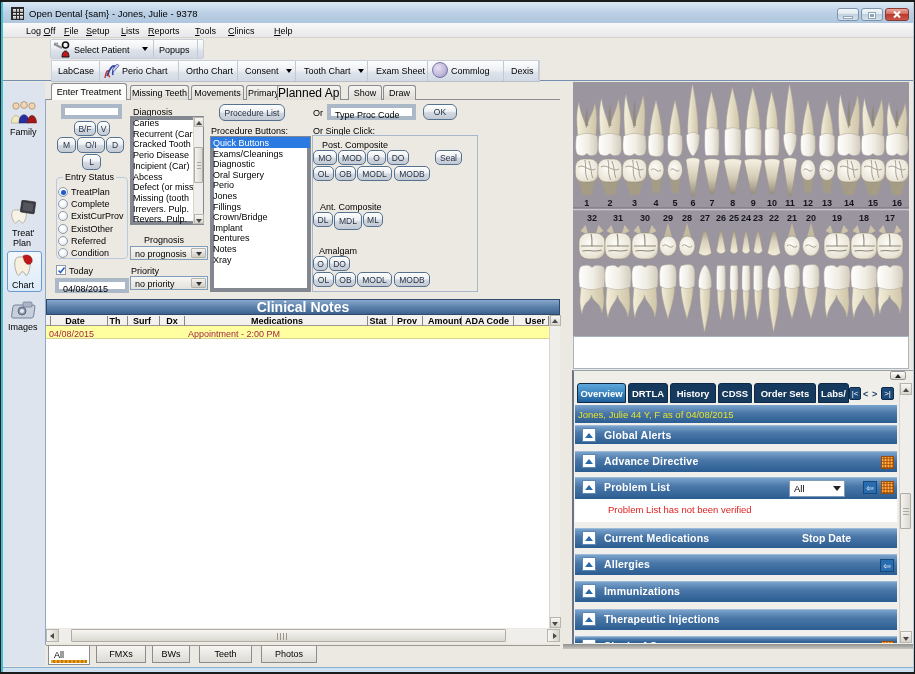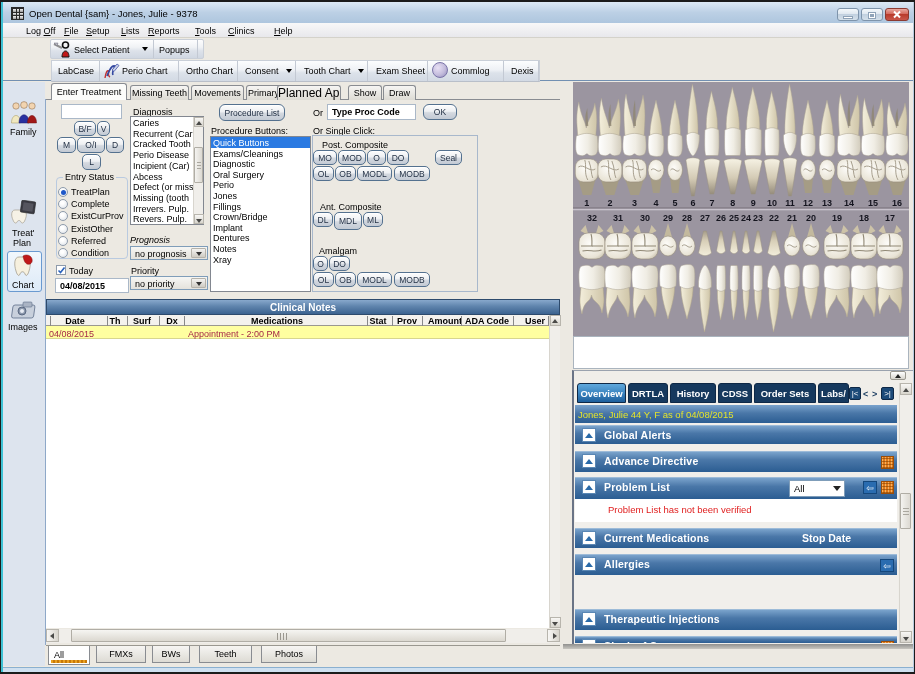--- a/index.html
+++ b/index.html
@@ -1,21 +1,21 @@
 <!DOCTYPE html>
 <html><head><meta charset="utf-8"><title>od</title><style>
 *{margin:0;padding:0;box-sizing:border-box;font-family:"Liberation Sans",sans-serif;}
 body{width:915px;height:674px;position:relative;overflow:hidden;background:#ece9e2;}
 .abs{position:absolute;}
 .sep{position:absolute;width:1px;background:#c3c9d3;}
 .pill{position:absolute;border:1px solid #54718f;border-radius:5px;background:linear-gradient(180deg,#fdfdfd 0%,#eef0f3 45%,#d4d9e0 55%,#c3cad4 100%);box-shadow:inset 0 1px 0 #fff;color:#243246;display:flex;align-items:center;justify-content:center;font-size:8.5px;white-space:nowrap;}
 .gbox{position:absolute;border:1px solid #b9cae0;border-radius:4px;}
 .radio{position:absolute;width:10px;height:10px;border-radius:50%;border:1px solid #8e9bab;background:radial-gradient(circle at 40% 35%,#fff 20%,#e8ecf0 70%,#cdd4dc 100%);}
 .lbl{position:absolute;font-size:9px;color:#000;white-space:nowrap;}
-.sunken{position:absolute;background:#fff;border:1px solid #d946ef;font-weight:bold;}
+.sunken{position:absolute;background:#fff;border:4px solid #d946ef;}
 .combo{position:absolute;border:1px solid #7f9db9;background:linear-gradient(180deg,#f6f6f4,#e4e2dc);font-size:9px;color:#000;}
 .secbar{position:absolute;left:2px;width:322px;overflow:hidden;background:linear-gradient(180deg,#7aa3cc 0%,#4a77a8 40%,#2b5d92 100%);border-top:1px solid #9dbbd8;}
 .secbar .tri{position:absolute;left:7px;top:2px;width:14px;height:14px;background:#fff;border:1px solid #5a87b4;display:flex;align-items:center;justify-content:center;}
 .secbar .txt{position:absolute;left:29px;top:3px;font-size:10.5px;font-weight:bold;color:#fff;letter-spacing:0.2px;}
 .orangeic{position:absolute;width:13px;height:13px;background:#e07818;border:1px solid #9a4d08;background-image:repeating-linear-gradient(0deg,rgba(120,60,0,.55) 0 1px,transparent 1px 3px),repeating-linear-gradient(90deg,rgba(255,200,120,.7) 0 1px,transparent 1px 3px);}
 </style></head><body>
 <div class="abs" style="left:0;top:0;width:915px;height:674px;background:#b6cade;"></div>
 <div class="abs" style="left:0;top:0;width:915px;height:2px;background:#1b1b1b;"></div>
 <div class="abs" style="left:0;top:672px;width:915px;height:2px;background:#1b1b1b;"></div>
 <div class="abs" style="left:0;top:0;width:1px;height:674px;background:#1b1b1b;"></div>
@@ -178,21 +178,21 @@
     <div class="abs" style="left:0;top:0;width:10px;height:10px;background:linear-gradient(180deg,#f8f7f5,#d8d5cd);border:1px solid #b8b5ad;">
       <div style="position:absolute;left:1px;top:3px;width:0;height:0;border-left:3px solid transparent;border-right:3px solid transparent;border-bottom:4px solid #4a4a48;"></div>
     </div>
     <div class="abs" style="left:0;bottom:0;width:10px;height:10px;background:linear-gradient(180deg,#f8f7f5,#d8d5cd);border:1px solid #b8b5ad;">
       <div style="position:absolute;left:1px;top:4px;width:0;height:0;border-left:3px solid transparent;border-right:3px solid transparent;border-top:4px solid #4a4a48;"></div>
     </div>
     <div class="abs" style="left:0;top:30px;width:9px;height:36px;background:linear-gradient(90deg,#f4f3f0,#dcd9d2);border:1px solid #b0ada5;border-radius:1px;">
       <div style="position:absolute;left:2px;top:14px;width:4px;height:8px;background:repeating-linear-gradient(180deg,#aaa79f 0 1px,transparent 1px 3px);"></div>
     </div>
   </div>
-<div class="lbl" style="left:130px;top:235px;font-style:italic;">Prognosis</div>
+<div class="lbl" style="left:144px;top:235px;">Prognosis</div>
 <div class="combo" style="left:130px;top:246px;width:78px;height:14px;padding:2px 0 0 4px;">no prognosis<div class="abs" style="right:1px;top:1px;width:15px;height:10px;background:linear-gradient(180deg,#f4f3f1,#cfccc4);border:1px solid #b5b2aa;border-radius:1px;"></div><div class="abs" style="right:5px;top:5px;width:0;height:0;border-left:3.5px solid transparent;border-right:3.5px solid transparent;border-top:4px solid #333;"></div></div>
 <div class="lbl" style="left:131px;top:266px;">Priority</div>
 <div class="combo" style="left:130px;top:276px;width:78px;height:14px;padding:2px 0 0 4px;">no priority<div class="abs" style="right:1px;top:1px;width:15px;height:10px;background:linear-gradient(180deg,#f4f3f1,#cfccc4);border:1px solid #b5b2aa;border-radius:1px;"></div><div class="abs" style="right:5px;top:5px;width:0;height:0;border-left:3.5px solid transparent;border-right:3.5px solid transparent;border-top:4px solid #333;"></div></div>
 <div class="pill" style="left:219px;top:104px;width:66px;height:17px;border-radius:6px;">Procedure List</div>
 <div class="lbl" style="left:313px;top:108px;">Or</div>
 <div class="sunken" style="left:327px;top:104px;width:89px;height:16px;font-size:9px;padding:2px 0 0 4px;border-color:#aab8c8;">Type Proc Code</div>
 <div class="pill" style="left:423px;top:104px;width:34px;height:16px;border-radius:6px;">OK</div>
 <div class="lbl" style="left:211px;top:126px;">Procedure Buttons:</div>
 <div class="sunken" style="left:210px;top:136px;width:101px;height:156px;border-color:#828790;"></div>
 <div class="abs" style="left:211px;top:137.0px;width:99px;height:11px;background:#2a7ae2;"></div>
@@ -224,21 +224,21 @@
 <div class="pill" style="left:313px;top:212px;width:20px;height:15px;">DL</div>
 <div class="pill" style="left:334px;top:212px;width:28px;height:18px;">MDL</div>
 <div class="pill" style="left:363px;top:212px;width:20px;height:15px;">ML</div>
 <div class="lbl" style="left:319px;top:246px;">Amalgam</div>
 <div class="pill" style="left:313px;top:256px;width:15px;height:15px;">O</div>
 <div class="pill" style="left:329px;top:256px;width:21px;height:15px;">DO</div>
 <div class="pill" style="left:313px;top:272px;width:21px;height:15px;">OL</div>
 <div class="pill" style="left:335px;top:272px;width:21px;height:15px;">OB</div>
 <div class="pill" style="left:357px;top:272px;width:35px;height:15px;">MODL</div>
 <div class="pill" style="left:394px;top:272px;width:36px;height:15px;">MODB</div>
-<div class="abs" style="left:46px;top:299px;width:514px;height:16px;background:linear-gradient(180deg,#88a8cc 0%,#5f84ad 45%,#3c6390 100%);border:1px solid #2d4a6c;color:#fff;font-weight:bold;font-size:10px;text-align:center;line-height:15px;">Clinical Notes</div>
+<div class="abs" style="left:46px;top:299px;width:514px;height:16px;background:linear-gradient(180deg,#88a8cc 0%,#5f84ad 45%,#3c6390 100%);border:1px solid #2d4a6c;color:#fff;font-weight:bold;font-size:14px;text-align:center;line-height:15px;">Clinical Notes</div>
 <div class="abs" style="left:46px;top:315px;width:514px;height:11px;background:#f4f2ee;border-bottom:1px solid #9a9890;"></div>
 <div class="lbl" style="left:75px;top:316px;font-weight:bold;transform:translateX(-50%);">Date</div>
 <div class="lbl" style="left:115px;top:316px;font-weight:bold;transform:translateX(-50%);">Th</div>
 <div class="lbl" style="left:142px;top:316px;font-weight:bold;transform:translateX(-50%);">Surf</div>
 <div class="lbl" style="left:172px;top:316px;font-weight:bold;transform:translateX(-50%);">Dx</div>
 <div class="lbl" style="left:277px;top:316px;font-weight:bold;transform:translateX(-50%);">Medications</div>
 <div class="lbl" style="left:378px;top:316px;font-weight:bold;transform:translateX(-50%);">Stat</div>
 <div class="lbl" style="left:407px;top:316px;font-weight:bold;transform:translateX(-50%);">Prov</div>
 <div class="lbl" style="left:445px;top:316px;font-weight:bold;transform:translateX(-50%);">Amount</div>
 <div class="lbl" style="left:487px;top:316px;font-weight:bold;transform:translateX(-50%);">ADA Code</div>
@@ -546,20 +546,26 @@
       <div class="txt">Current Medications</div>
       <div class="abs" style="right:46px;top:3px;font-size:10.5px;font-weight:bold;color:#fff;">Stop Date</div>
     </div>
     <div class="secbar" style="top:151px;height:21px;left:1px;">
       <div class="tri">
         <div style="width:0;height:0;border-left:4px solid transparent;border-right:4px solid transparent;border-bottom:5px solid #2a6aa8;"></div>
       </div>
       <div class="txt">Allergies</div>
       <div class="abs" style="right:3px;top:4px;width:14px;height:13px;background:#2a6cb0;border:1px solid #14477c;color:#fff;font-size:9px;text-align:center;line-height:12px;">⇦</div>
     </div>
+    <div class="secbar" style="top:178px;height:21px;left:1px;">
+      <div class="tri">
+        <div style="width:0;height:0;border-left:4px solid transparent;border-right:4px solid transparent;border-bottom:5px solid #2a6aa8;"></div>
+      </div>
+      <div class="txt">Immunizations</div>
+    </div>
     <div class="secbar" style="top:206px;height:21px;left:1px;">
       <div class="tri">
         <div style="width:0;height:0;border-left:4px solid transparent;border-right:4px solid transparent;border-bottom:5px solid #2a6aa8;"></div>
       </div>
       <div class="txt">Therapeutic Injections</div>
     </div>
     <div class="secbar" style="top:233px;height:7px;left:1px;">
       <div class="tri"></div>
       <div class="txt">Sigsk of C</div>
       <div class="orangeic" style="right:3px;top:4px;"></div>

